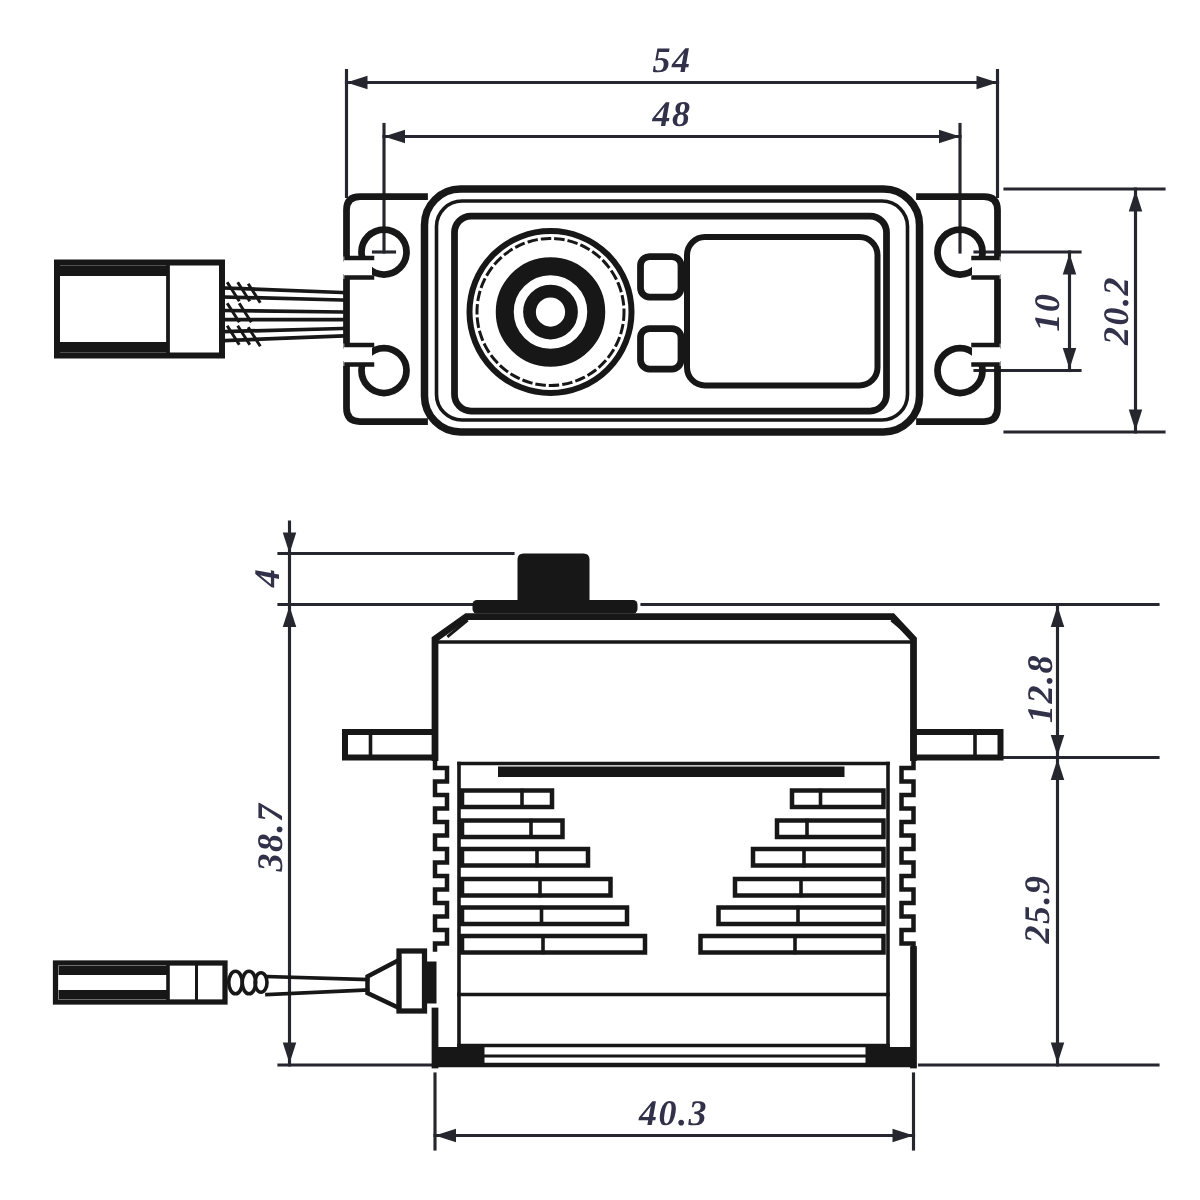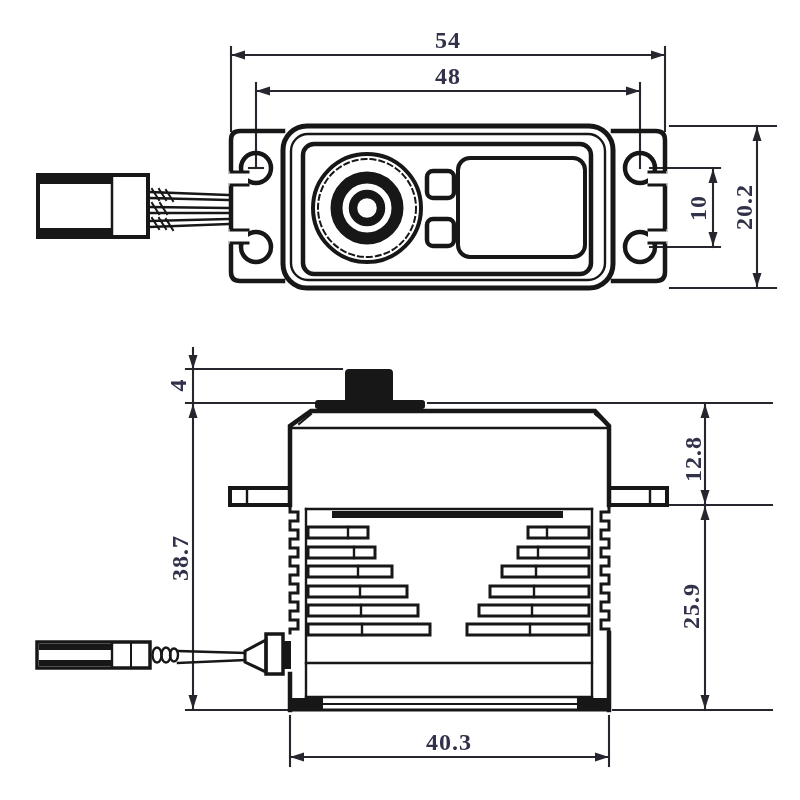--- a/index.html
+++ b/index.html
@@ -1,17 +1,17 @@
 <!DOCTYPE html>
 <html><head>
 <meta charset="utf-8">
 <style>
   html,body{margin:0;padding:0;background:#ffffff;}
   .canvas{position:relative;width:800px;height:800px;background:#ffffff;overflow:hidden;
-          font-family:"Liberation Serif",serif;}
+          font-family:"Liberation Serif",serif;font-style:italic;}
   svg{display:block}
   .s{stroke:#171717;fill:none;stroke-linecap:square;stroke-linejoin:miter}
   .f{fill:#171717;stroke:none}
   .m{fill:#ffffff;stroke:none}
   .d{stroke:#26262e;stroke-width:2.1;fill:none;stroke-linecap:square}
   .a{fill:#26262e;stroke:none}
   .t{fill:#31314a;font-family:"Liberation Serif",serif;font-weight:bold;
      font-size:24px;text-anchor:middle;letter-spacing:1px}
 </style>
 </head>

